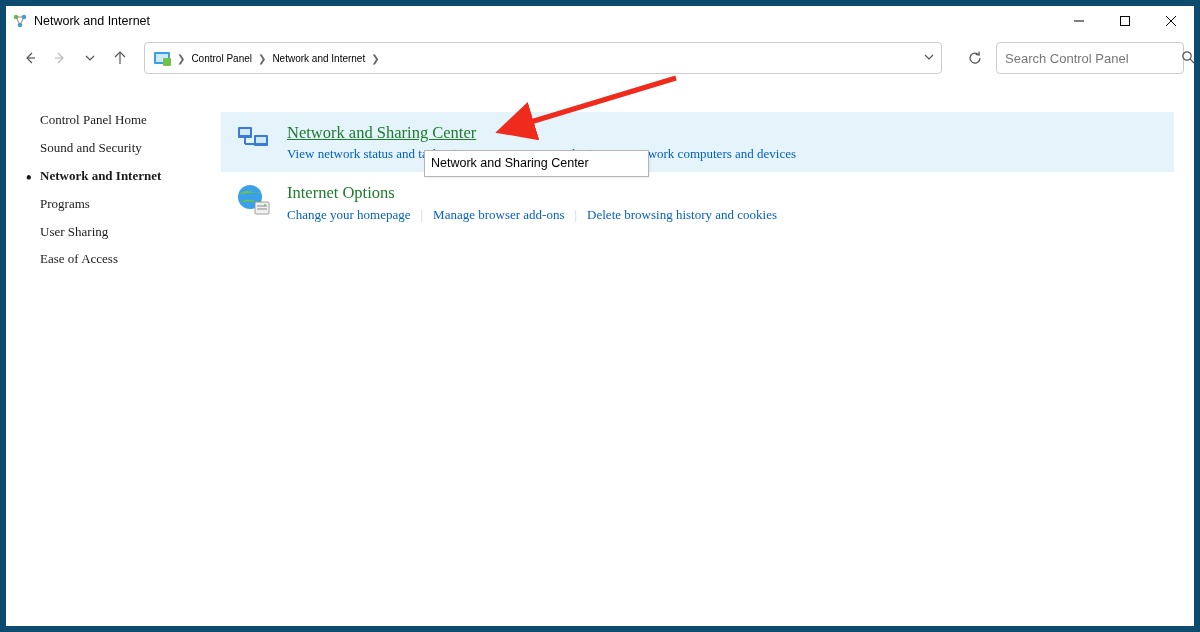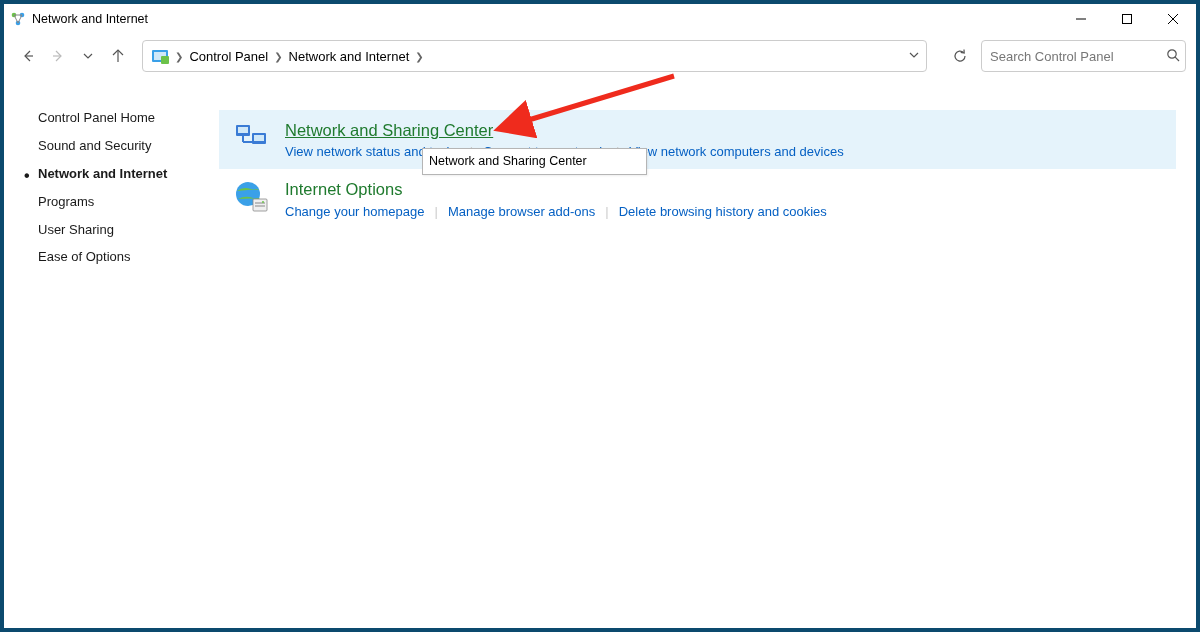--- a/index.html
+++ b/index.html
@@ -1,36 +1,36 @@
 <!DOCTYPE html>
 <html><head>
 <meta charset="utf-8">
 <style>
   * { box-sizing: border-box; margin: 0; padding: 0; }
   html, body { width: 1200px; height: 632px; font-family: "Segoe UI", Arial, sans-serif; font-size: 13px; color: #000; background: #fff; overflow: hidden; }
-  .window { width: 1200px; height: 632px; border: 4px solid #0c4a6e; position: relative; background: #fff; }
+  .window { width: 1200px; height: 632px; border: 6px solid #0c4a6e; position: relative; background: #fff; }
   .titlebar { height: 30px; display: flex; align-items: center; padding: 0 0 0 6px; }
   .titlebar .appicon { width: 16px; height: 16px; margin-right: 6px; display: flex; align-items: center; justify-content: center; }
   .titlebar .title { font-size: 12.5px; flex: 1; }
   .winbtns { display: flex; height: 100%; }
   .winbtn { width: 46px; height: 30px; display: flex; align-items: center; justify-content: center; }
   .winbtn svg { display: block; }
   .toolbar { height: 44px; display: flex; align-items: center; padding: 0 10px; gap: 2px; }
   .navbtn { width: 28px; height: 28px; display: flex; align-items: center; justify-content: center; color: #555; border-radius: 3px; }
   .navbtn.disabled { color: #bbb; }
   .addrbar { flex: 1; height: 32px; border: 1px solid #ccc; border-radius: 4px; margin: 0 8px; display: flex; align-items: center; padding: 0 6px 0 8px; gap: 6px; }
   .addrbar .cp-icon { width: 18px; height: 18px; display: flex; align-items: center; justify-content: center; }
-  .addrbar .crumb { font-size: 13px; }
+  .addrbar .crumb { font-size: 10px; }
   .addrbar .sep { color: #666; font-size: 10px; }
   .addrbar .spacer { flex: 1; }
   .refresh { width: 30px; height: 30px; display: flex; align-items: center; justify-content: center; color: #555; margin: 0 4px 0 8px; }
-  .searchbox { width: 205px; height: 32px; border: 1px solid #ccc; border-radius: 4px; display: flex; align-items: center; padding: 4px 8px; justify-content: space-between; }
+  .searchbox { width: 188px; height: 32px; border: 1px solid #ccc; border-radius: 4px; display: flex; align-items: center; padding: 4px 8px; justify-content: space-between; }
   .searchinput { border: none; outline: none; font-size: 13px; flex: 1; color: #777; background: transparent; }
   .searchinput::placeholder { color: #777; }
-  .content { display: flex; height: calc(100% - 74px); padding-top: 32px; }
+  .content { display: flex; height: calc(100% - 74px); padding-top: 32px; font-family: Liberation Serif, serif; }
   .sidebar { width: 215px; padding-left: 34px; }
   .sidebar .item { font-size: 13px; color: #1a1a1a; margin-bottom: 11px; line-height: 1.3; }
   .sidebar .item.active { font-weight: 700; position: relative; }
   .sidebar .item.active::before { content: "•"; position: absolute; left: -14px; font-size: 16px; }
   .main { flex: 1; padding-right: 20px; }
   .category { display: flex; gap: 16px; padding: 10px 14px; align-items: flex-start; }
   .category.highlight { background: #e5f3fb; }
   .caticon { width: 36px; height: 36px; flex-shrink: 0; display: flex; align-items: center; justify-content: center; }
   .catbody { flex: 1; min-width: 0; }
   .cattitle { color: #1f7a2e; font-size: 16.5px; text-decoration: underline; display: inline-block; line-height: 1.3; }
@@ -142,21 +142,21 @@
     </div>
   </div>
 
   <div class="content">
     <div class="sidebar">
       <div class="item">Control Panel Home</div>
       <div class="item">Sound and Security</div>
       <div class="item active">Network and Internet</div>
       <div class="item">Programs</div>
       <div class="item">User Sharing</div>
-      <div class="item">Ease of Options</div>
+      <div class="item">Ease of Access</div>
     </div>
 
     <div class="main">
 
       <div class="category highlight">
         <div class="caticon">
           <svg width="36" height="36" viewBox="0 0 36 36">
             <rect x="3" y="5" width="14" height="11" rx="1" fill="#3a7bd5"></rect>
             <rect x="5" y="7" width="10" height="6" fill="#d0e8f8"></rect>
             <rect x="19" y="13" width="14" height="11" rx="1" fill="#3a7bd5"></rect>

